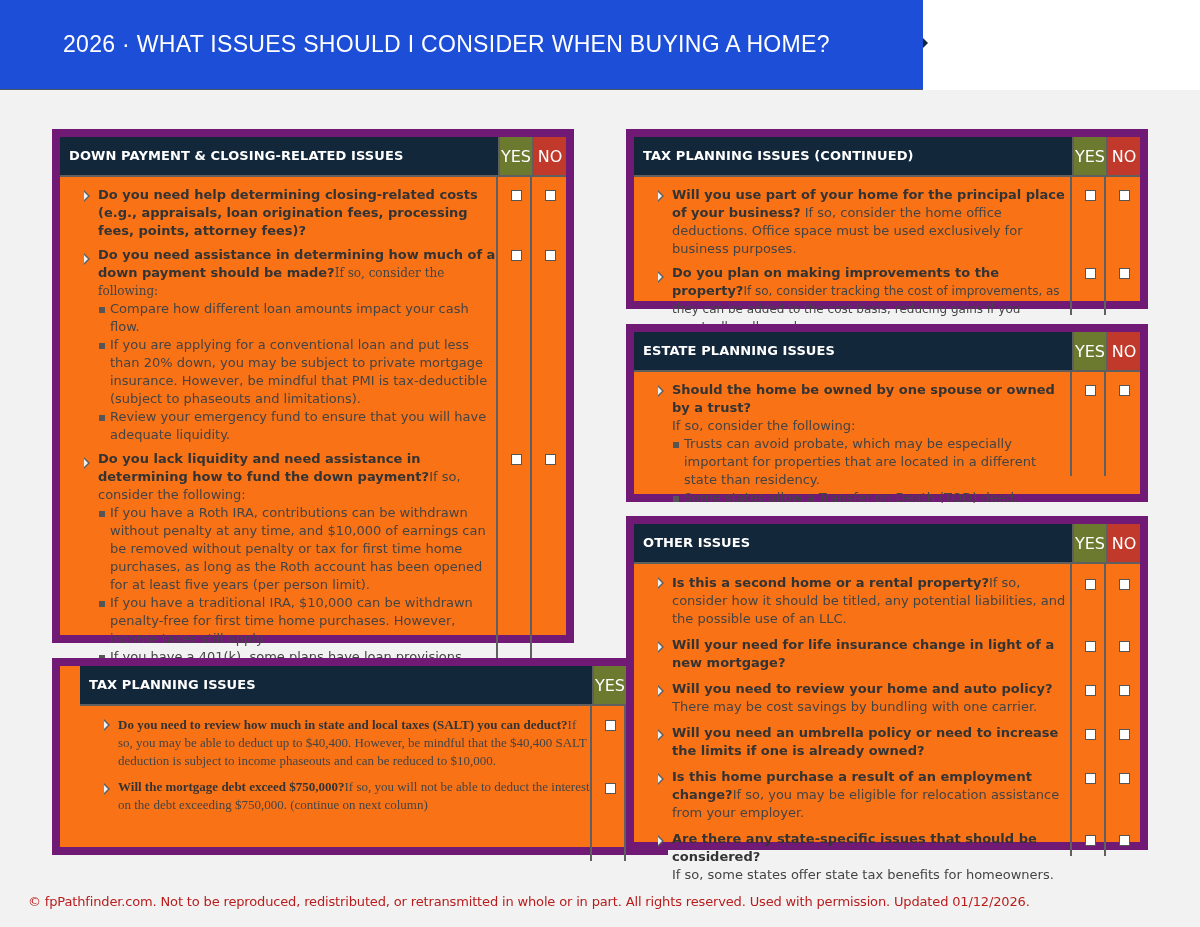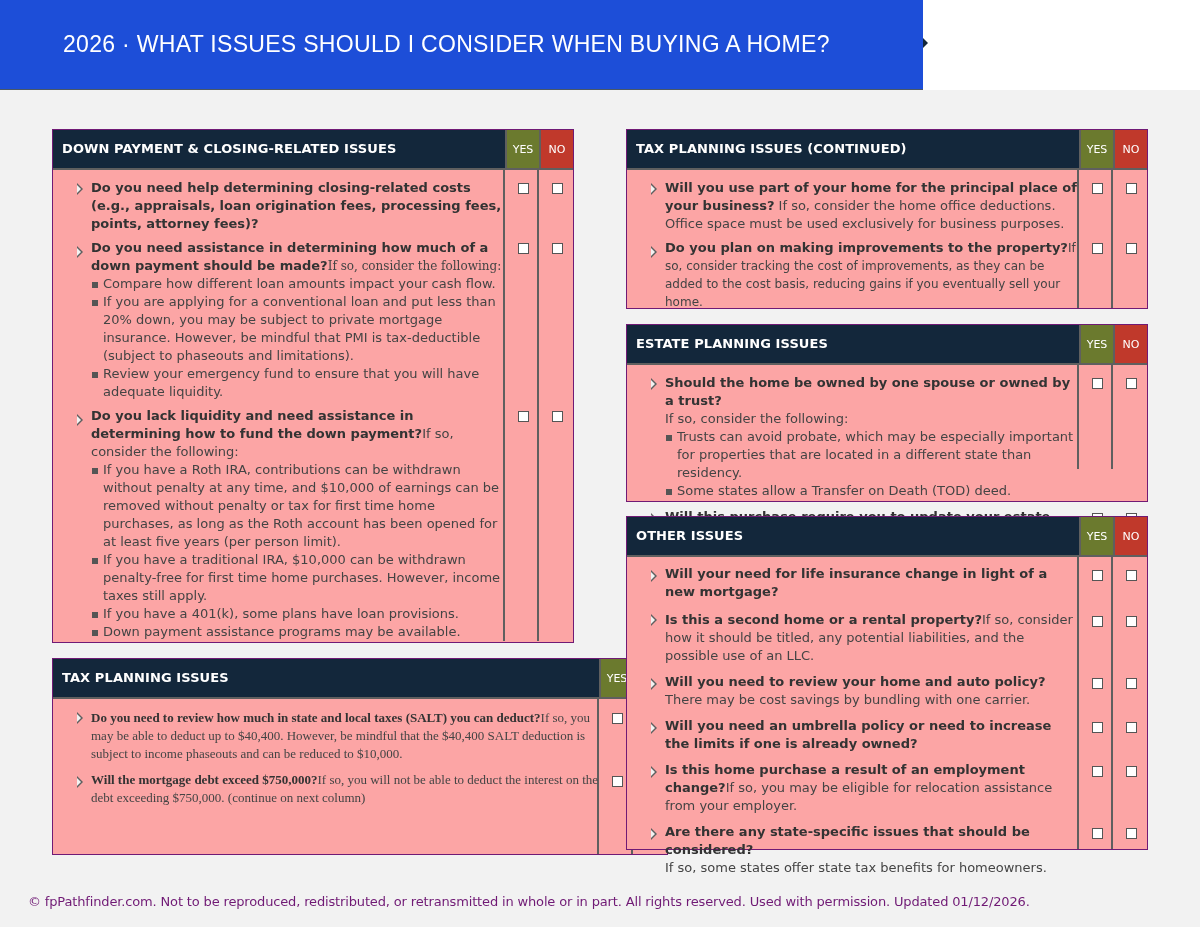--- a/index.html
+++ b/index.html
@@ -24,36 +24,36 @@
     border-left: 5px solid #13273b; border-top: 5px solid transparent; border-bottom: 5px solid transparent;
   }
   .header-title {
     position: absolute; left: 63px; top: 30px;
     font-family: "Liberation Sans", sans-serif;
     font-weight: 300; font-size: 24px; letter-spacing: 0.3px;
     color: #ffffff; white-space: nowrap;
     transform: scaleX(0.96); transform-origin: left center;
   }
   .panel {
-    position: absolute; background: #fca5a5;
-    border: 1px solid #701a75;
+    position: absolute; background: #f97316;
+    border: 8px solid #701a75;
     box-sizing: border-box;
   }
   .panel-head {
     display: flex; height: 38px; background: #13273b;
     border-bottom: 2px solid #5f5f5f;
   }
   .panel-title {
     flex: 1; color: #fff; font-size: 13px; font-weight: bold;
     font-family: "DejaVu Sans", sans-serif;
     padding-left: 9px; line-height: 38px; letter-spacing: 0.1px;
     white-space: nowrap; overflow: hidden;
   }
   .col-yes, .col-no {
-    width: 32px; color: #fff; font-size: 11px; text-align: center; line-height: 40px;
+    width: 32px; color: #fff; font-size: 16px; text-align: center; line-height: 40px;
     border-left: 2px solid #5f5f5f;
   }
   .col-yes { background: #6b7a2e; }
   .col-no { background: #c0392b; }
   .panel-body { position: relative; }
   .panel-body .col-lines {
     position: absolute; top: 0; bottom: 0; right: 0; width: 68px; pointer-events: none;
     border-left: 2px solid #5f5f5f;
   }
   .panel-body .col-lines::before {
@@ -80,21 +80,21 @@
   .q li::before {
     content: ""; position: absolute; left: 1px; top: 7px; width: 6px; height: 6px; background: #555;
   }
   .cb {
     position: absolute; width: 11px; height: 11px; border: 1.5px solid #555; background: #fff;
     box-sizing: border-box; cursor: pointer;
   }
   .cb.yes { right: -58px; top: 13px; }
   .cb.no { right: -24px; top: 13px; }
   .footer {
-    position: absolute; left: 28px; top: 894px; font-size: 13px; color: #701a75;
+    position: absolute; left: 28px; top: 894px; font-size: 13px; color: #b91c1c;
     white-space: nowrap; letter-spacing: -0.15px;
   }
 </style>
 </head>
 <body>
 
 <div class="header-band"></div>
 <div class="header">
   <div class="header-title">2026 · WHAT ISSUES SHOULD I CONSIDER WHEN BUYING A HOME?</div>
 </div>
@@ -129,21 +129,21 @@
         <li>If you have a traditional IRA, $10,000 can be withdrawn penalty-free for first time home purchases. However, income taxes still apply.</li>
         <li>If you have a 401(k), some plans have loan provisions.</li>
         <li>Down payment assistance programs may be available.</li>
       </ul>
       <span class="cb yes" style="top:10px;"></span>
       <span class="cb no" style="top:10px;"></span>
     </div>
   </div>
 </div>
 
-<div class="panel" style="left:52px; top:658px; width:616px; height:197px;">
+<div class="panel" style="left:52px; top:658px; width:616px; height:197px;padding-left:20px;">
   <div class="panel-head">
     <div class="panel-title">TAX PLANNING ISSUES</div>
     <div class="col-yes">YES</div>
     <div class="col-no">NO</div>
   </div>
   <div class="panel-body" style="height:155px;font-family:Liberation Serif, serif;">
     <div class="col-lines"></div>
     <div class="q" style="padding-top:10px;">
       <span class="qb">Do you need to review how much in state and local taxes (SALT) you can deduct?</span><span class="qn">If so, you may be able to deduct up to $40,400. However, be mindful that the $40,400 SALT deduction is subject to income phaseouts and can be reduced to $10,000.</span>
       <span class="cb yes" style="top:14px;"></span>
@@ -205,31 +205,31 @@
 </div>
 
 <div class="panel" style="left:626px; top:516px; width:522px; height:334px;">
   <div class="panel-head">
     <div class="panel-title">OTHER ISSUES</div>
     <div class="col-yes">YES</div>
     <div class="col-no">NO</div>
   </div>
   <div class="panel-body" style="height:292px;">
     <div class="col-lines"></div>
-    <div class="q" style="padding-top:8px;">
-      <span class="qb">Will your need for life insurance change in light of a new mortgage?</span>
-      <span class="cb yes"></span>
-      <span class="cb no"></span>
-    </div>
     <div class="q" style="padding-top:10px;">
       <span class="qb">Is this a second home or a rental property?</span><span class="qn">If so, consider how it should be titled, any potential liabilities, and the possible use of an LLC.</span>
       <span class="cb yes" style="top:15px;"></span>
       <span class="cb no" style="top:15px;"></span>
     </div>
     <div class="q" style="padding-top:8px;">
+      <span class="qb">Will your need for life insurance change in light of a new mortgage?</span>
+      <span class="cb yes"></span>
+      <span class="cb no"></span>
+    </div>
+    <div class="q" style="padding-top:8px;">
       <span class="qb">Will you need to review your home and auto policy?</span><span class="qn">There may be cost savings by bundling with one carrier.</span>
       <span class="cb yes"></span>
       <span class="cb no"></span>
     </div>
     <div class="q" style="padding-top:8px;">
       <span class="qb">Will you need an umbrella policy or need to increase the limits if one is already owned?</span>
       <span class="cb yes"></span>
       <span class="cb no"></span>
     </div>
     <div class="q" style="padding-top:8px;">

